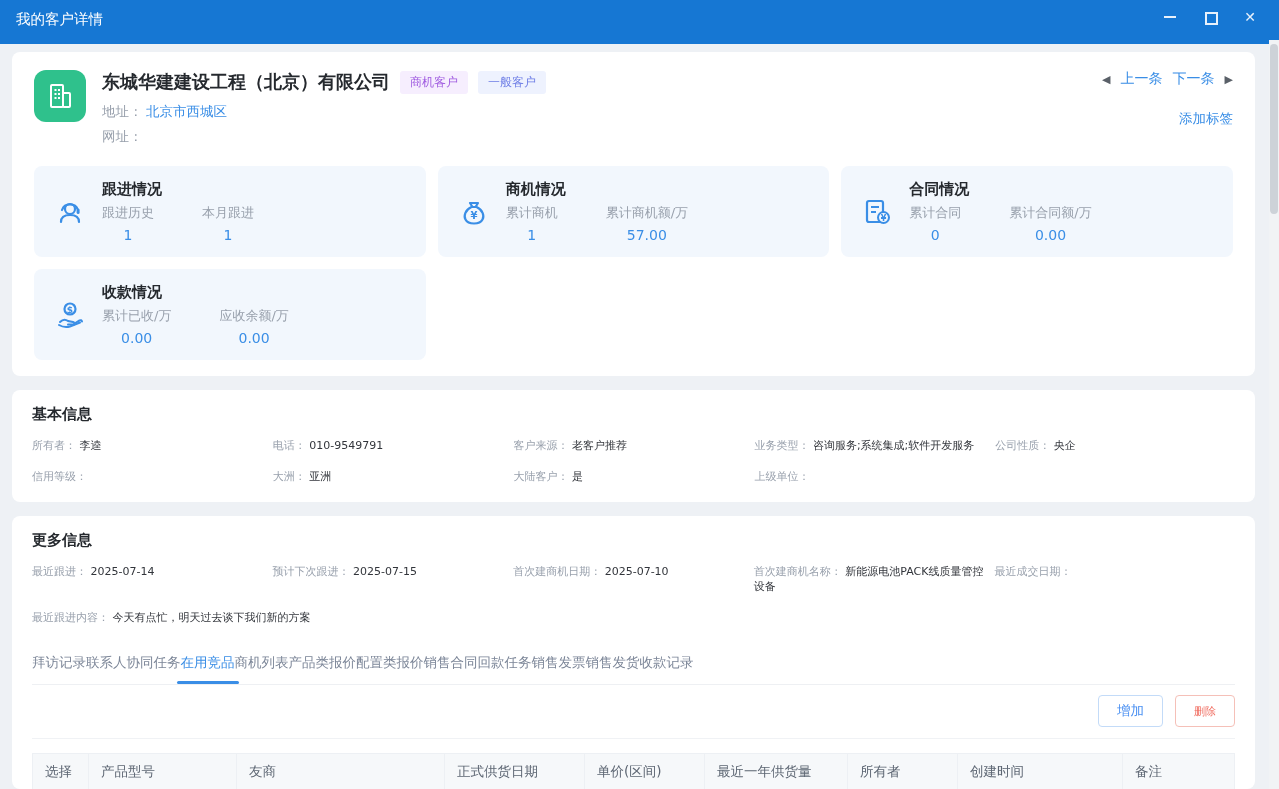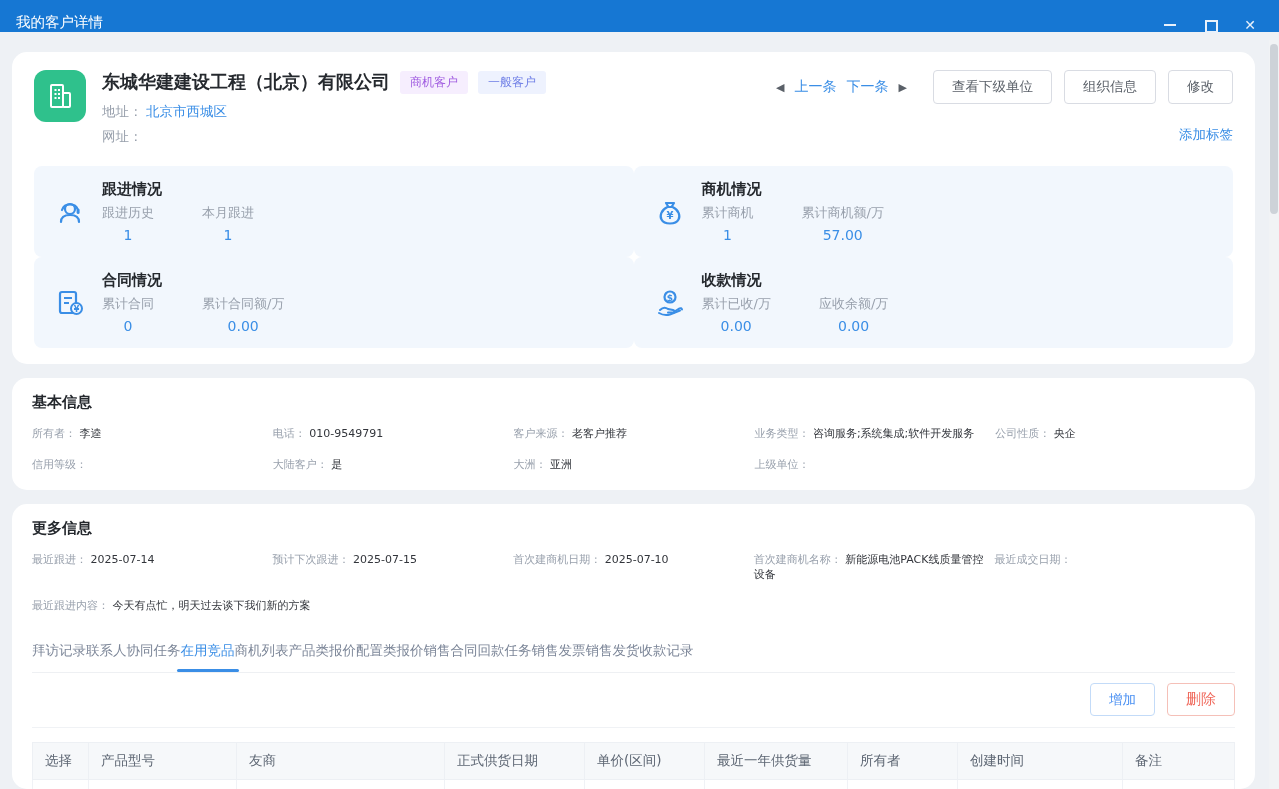--- a/index.html
+++ b/index.html
@@ -3,30 +3,30 @@
 <meta charset="utf-8">
 <style>
   * { margin:0; padding:0; box-sizing:border-box; }
   html,body { width:1279px; height:789px; }
   body {
     font-family:"DejaVu Sans","Liberation Sans",sans-serif;
     background:#eef1f5; overflow:hidden; position:relative;
     color:#303133; font-size:14px;
   }
   
-  .titlebar { height:32px; background:#1677d3; display:flex; align-items:flex-end; padding:0 16px; }
+  .titlebar { height:44px; background:#1677d3; display:flex; align-items:flex-start; padding:10px 16px; }
   .titlebar-title { color:#fff; font-size:14.5px; }
   .win-controls { margin-left:auto; display:flex; align-items:center; gap:26px; margin-right:6px; }
   .win-btn { width:14px; height:14px; position:relative; cursor:pointer; }
   .win-min::after { content:""; position:absolute; left:1px; right:1px; top:6px; height:2px; background:#e8f1fb; }
   .win-max::after { content:""; position:absolute; left:2px; top:2px; width:9px; height:9px; border:2px solid #e8f1fb; }
   .win-close { color:#e8f1fb; font-size:14px; line-height:14px; text-align:center; font-weight:bold; }
   
   .page { position:absolute; top:40px; left:0; width:1267px; bottom:0; padding:12px 12px 0 12px; display:flex; flex-direction:column; gap:14px; }
-  .card { background:#fff; border-radius:15px; }
+  .card { background:#fff; border-radius:8px; }
   
   .header-card { padding:18px 22px 16px 22px; }
   .header-top { display:flex; }
   .company-icon { width:52px; height:52px; border-radius:12px; background:#2fc18c; display:flex; align-items:center; justify-content:center; flex:none; }
   .header-info { margin-left:16px; flex:1; }
   .name-row { display:flex; align-items:center; gap:10px; }
   .company-name { font-size:18px; font-weight:bold; color:#25292e; }
   .tag { font-size:12px; padding:3px 10px; border-radius:3px; }
   .tag-opp { color:#a05ce0; background:#f6eefe; }
   .tag-normal { color:#6e7ee6; background:#eef2fe; }
@@ -35,21 +35,21 @@
   .field-label { color:#98a0ac; }
   .link { color:#3a8ee6; cursor:pointer; text-decoration:none; }
   .header-right { flex:none; display:flex; flex-direction:column; align-items:flex-end; }
   .nav-actions { display:flex; align-items:center; gap:10px; }
   .nav-arrow { color:#5a6068; font-size:11px; }
   .nav-link { color:#3a8ee6; font-size:14px; cursor:pointer; }
   .btn { background:#fff; border:1px solid #d9dce3; border-radius:4px; color:#5a6068; font-size:13.5px; padding:7px 18px; cursor:pointer; font-family:inherit; }
   .btn-group { display:flex; gap:12px; margin-left:16px; }
   .add-tag { margin-top:22px; font-size:13.5px; }
   
-  .stats-row { display:grid; grid-template-columns:repeat(2,1fr); margin-top:20px; }
+  .stats-row { display:grid; grid-template-columns:repeat(3,1fr); gap:12px; margin-top:20px; }
   .stat-card { background:#f2f7fd; border-radius:8px; padding:14px 18px; display:flex; align-items:center; gap:14px; }
   .stat-icon { flex:none; width:36px; display:flex; justify-content:center; }
   .stat-body { flex:1; }
   .stat-title { font-size:15px; font-weight:bold; color:#25292e; }
   .stat-metrics { display:flex; gap:48px; margin-top:5px; }
   .metric-label { color:#98a0ac; font-size:13px; }
   .metric-value { color:#3a8ee6; font-size:14px; text-align:center; margin-top:5px; }
   
   .info-card { padding:15px 19px 18px 20px; }
   .section-title { font-size:15px; font-weight:bold; color:#25292e; margin-bottom:14px; }
@@ -62,21 +62,21 @@
   .main-tabs { display:flex; gap:34px; border-bottom:1px solid #e8ecf1; margin-top:2px; }
   .main-tab { font-size:14px; color:#8e99ab; padding:8px 2px 9px 2px; cursor:pointer; position:relative; }
   .main-tab.active { color:#3a8ee6; }
   .main-tab.active::after { content:""; position:absolute; left:0; right:0; bottom:-1px; height:2px; background:#3a8ee6; }
   .sub-tabs { display:flex; border-bottom:1px solid #eef0f3; padding-top:13px; }
   .sub-tab { font-size:13.5px; color:#7c8698; padding-bottom:12px; cursor:pointer; position:relative; }
   .sub-tab.active { color:#3a8ee6; }
   .sub-tab.active::after { content:""; position:absolute; left:-4px; right:-4px; bottom:0; height:3px; border-radius:2px; background:#3a8ee6; }
   .toolbar { display:flex; justify-content:flex-end; gap:12px; padding:10px 0 11px 0; border-bottom:1px solid #f0f2f5; }
   .btn-add { background:#fff; border:1px solid #c3dbf8; color:#4a90f2; border-radius:4px; font-size:13.5px; padding:6px 18px; cursor:pointer; font-family:inherit; }
-  .btn-del { background:#fff; border:1px solid #f5c0b8; color:#f06a5d; border-radius:4px; font-size:15px; padding:6px 18px; cursor:pointer; font-family:Liberation Sans, sans-serif; }
+  .btn-del { background:#fff; border:1px solid #f5c0b8; color:#f06a5d; border-radius:4px; font-size:11px; padding:6px 18px; cursor:pointer; font-family:Liberation Sans, sans-serif; }
   
   table { width:100%; border-collapse:collapse; margin-top:14px; font-size:13.5px; }
   th { background:#f6f8fa; color:#5d6673; font-weight:normal; text-align:left; padding:9px 12px; border:1px solid #edf0f4; }
   td { color:#32353b; padding:10px 12px; border:1px solid #f0f2f6; }
   .checkbox { width:15px; height:15px; border:1px solid #cfd3dc; border-radius:2px; background:#fff; cursor:pointer; display:block; }
   
   .scrollbar { position:absolute; top:40px; right:0; width:10px; bottom:0; background:#f1f3f5; }
   .scroll-thumb { position:absolute; top:4px; left:1px; width:8px; height:170px; border-radius:4px; background:#cdd2d8; }
 </style>
 </head>
@@ -121,25 +121,20 @@
           <span class="field-label">网址：</span>
           <span class="field-value"></span>
         </div>
       </div>
       <div class="header-right">
         <div class="nav-actions">
           <span class="nav-arrow">◀</span>
           <span class="nav-link">上一条</span>
           <span class="nav-link">下一条</span>
           <span class="nav-arrow">▶</span>
-          <div class="btn-group">
-            <button class="btn">查看下级单位</button>
-            <button class="btn">组织信息</button>
-            <button class="btn">修改</button>
-          </div>
         </div>
         <span class="link add-tag">添加标签</span>
       </div>
     </div>
 
     <div class="stats-row">
 
       <div class="stat-card">
         <div class="stat-icon">
           <svg width="34" height="34" viewBox="0 0 34 34">
@@ -260,26 +255,26 @@
       </div>
       <div class="info-item">
         <span class="field-label">公司性质：</span>
         <span class="field-value">央企</span>
       </div>
       <div class="info-item">
         <span class="field-label">信用等级：</span>
         <span class="field-value"></span>
       </div>
       <div class="info-item">
+        <span class="field-label">大洲：</span>
+        <span class="field-value">亚洲</span>
+      </div>
+      <div class="info-item">
         <span class="field-label">大陆客户：</span>
         <span class="field-value">是</span>
-      </div>
-      <div class="info-item">
-        <span class="field-label">大洲：</span>
-        <span class="field-value">亚洲</span>
       </div>
       <div class="info-item">
         <span class="field-label">上级单位：</span>
         <span class="field-value"></span>
       </div>
     </div>
   </div>
 
   <div class="card bottom-card">
     <div class="section-title">更多信息</div>

